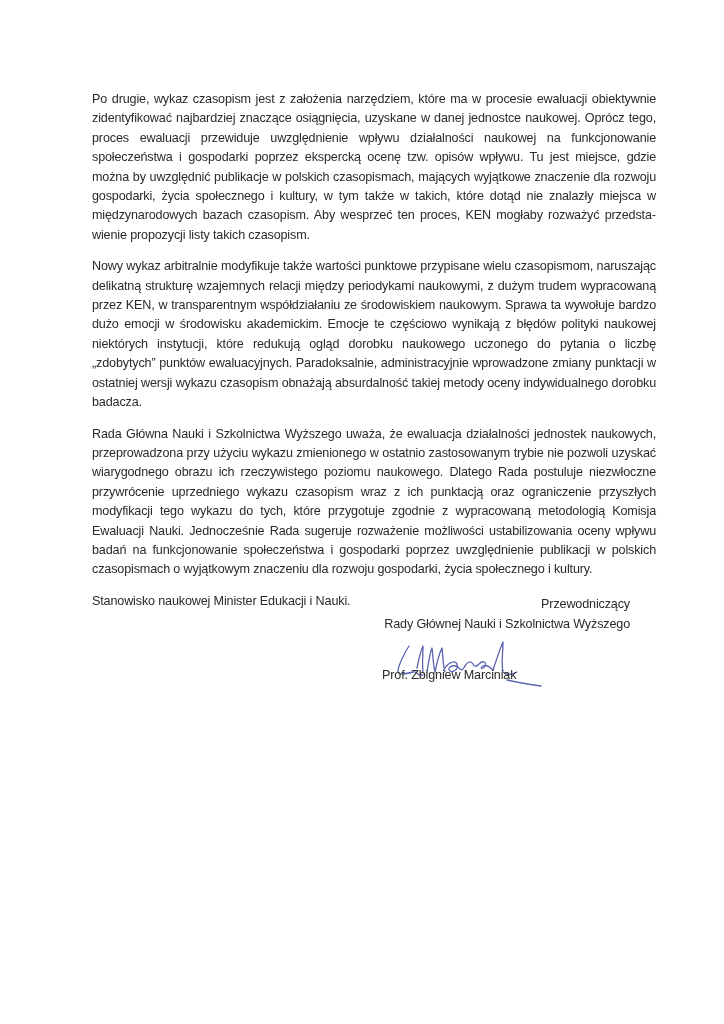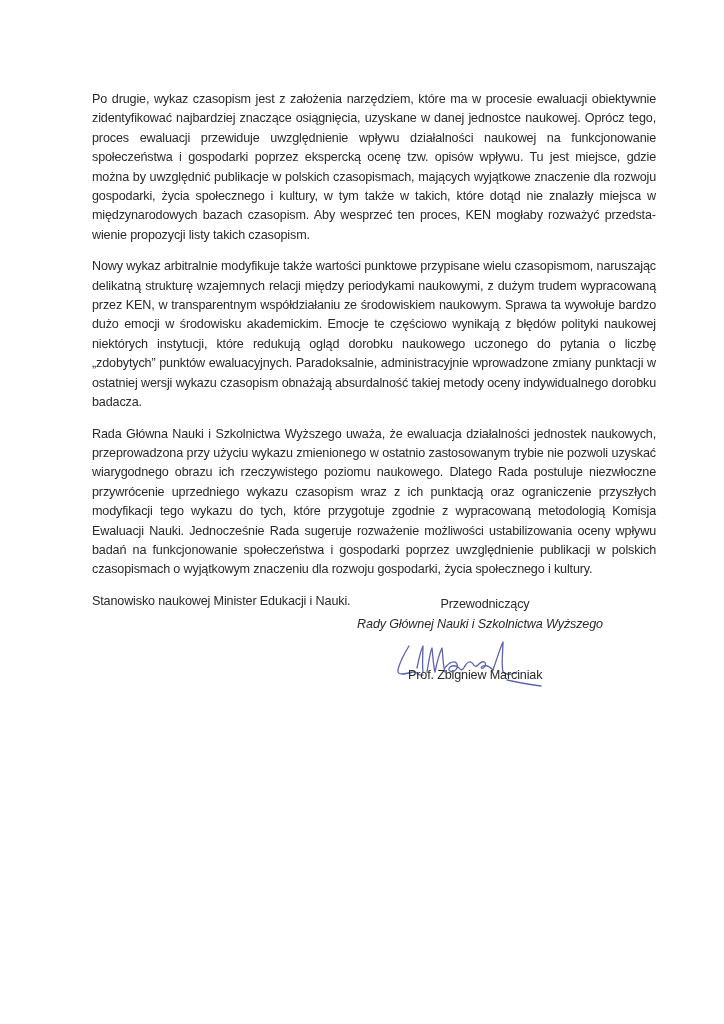--- a/index.html
+++ b/index.html
@@ -28,38 +28,38 @@
       text-align: justify;
       letter-spacing: -0.15px;
       word-spacing: 0px;
     }
     .para.p1 { margin-bottom: 12px; }
     .signature-block {
       position: absolute;
       left: 330px;
       top: 594px;
       width: 300px;
-      text-align: center;
+      text-align: right;
       font-size: 12.6px;
       line-height: 20px;
       color: #2a2a2a;
       letter-spacing: -0.15px;
     }
     .sig-title { display: block; padding-left: 10px; }
-    .sig-org { display: block; font-style: italic; }
+    .sig-org { display: block; }
     .sig-scribble {
       position: absolute;
       left: 395px;
       top: 638px;
       width: 150px;
       height: 52px;
     }
     .sig-name {
       position: absolute;
-      left: 408px;
+      left: 382px;
       top: 665px;
       font-size: 12.6px;
       line-height: 20px;
       color: #2a2a2a;
       letter-spacing: -0.15px;
     }
   </style>
 </head>
 <body>
 

